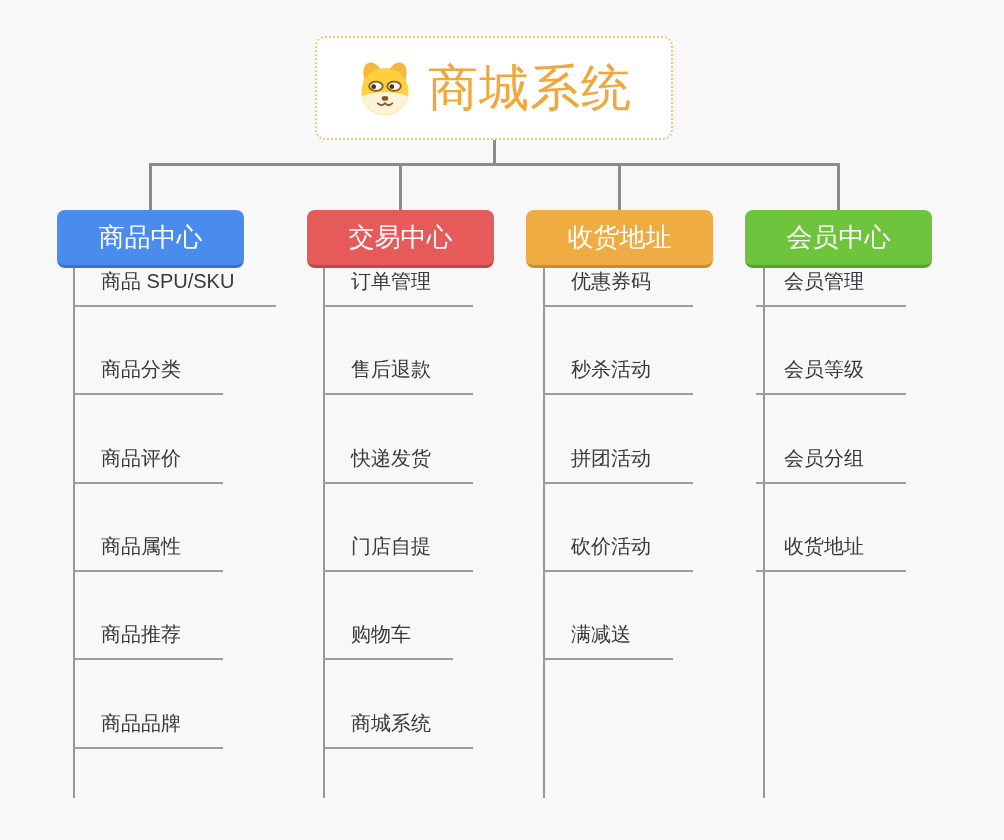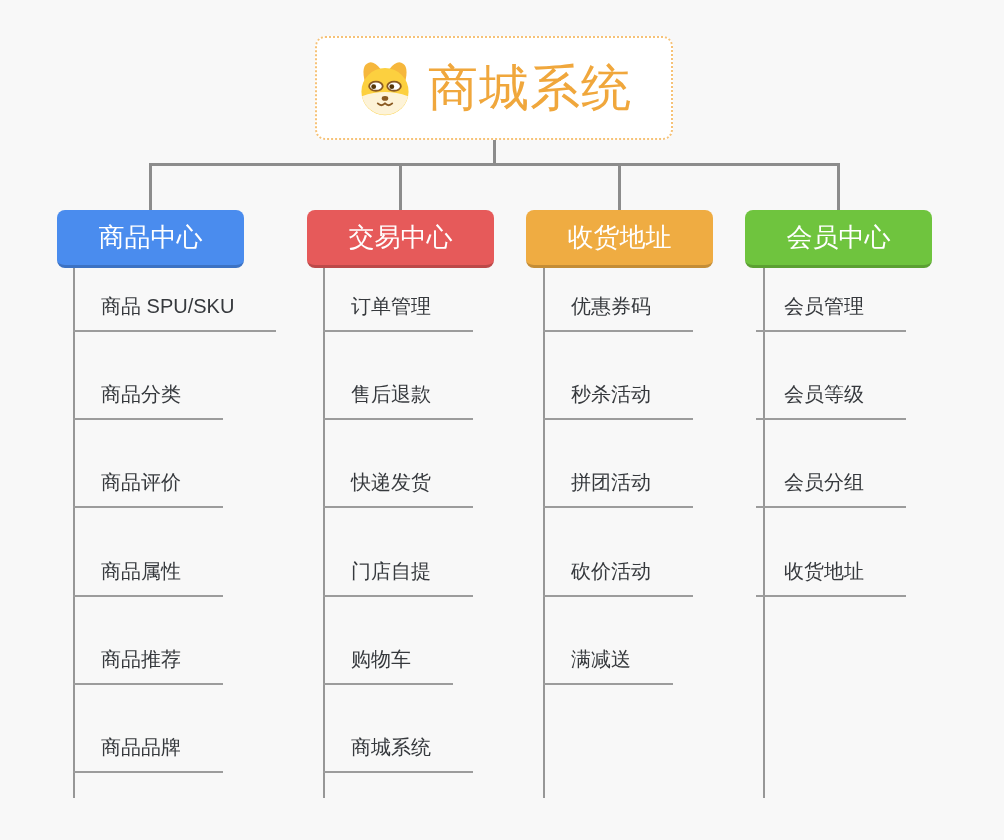--- a/index.html
+++ b/index.html
@@ -53,21 +53,21 @@
   .trunk{
     position:absolute;top:268px;
     width:2px;height:530px;
     background:#979797;
   }
   .item-col{
     position:absolute;top:268px;
   }
   .item-row{
     height:88.33px;
-    display:flex;align-items:center;
+    display:flex;align-items:flex-start;
   }
   .item-label{
     display:inline-block;
     font-size:20px;
     color:#36393d;
     white-space:nowrap;
     padding:0 42px 10px 28px;
     border-bottom:2px solid #9c9c9c;
     cursor:pointer;
   }

